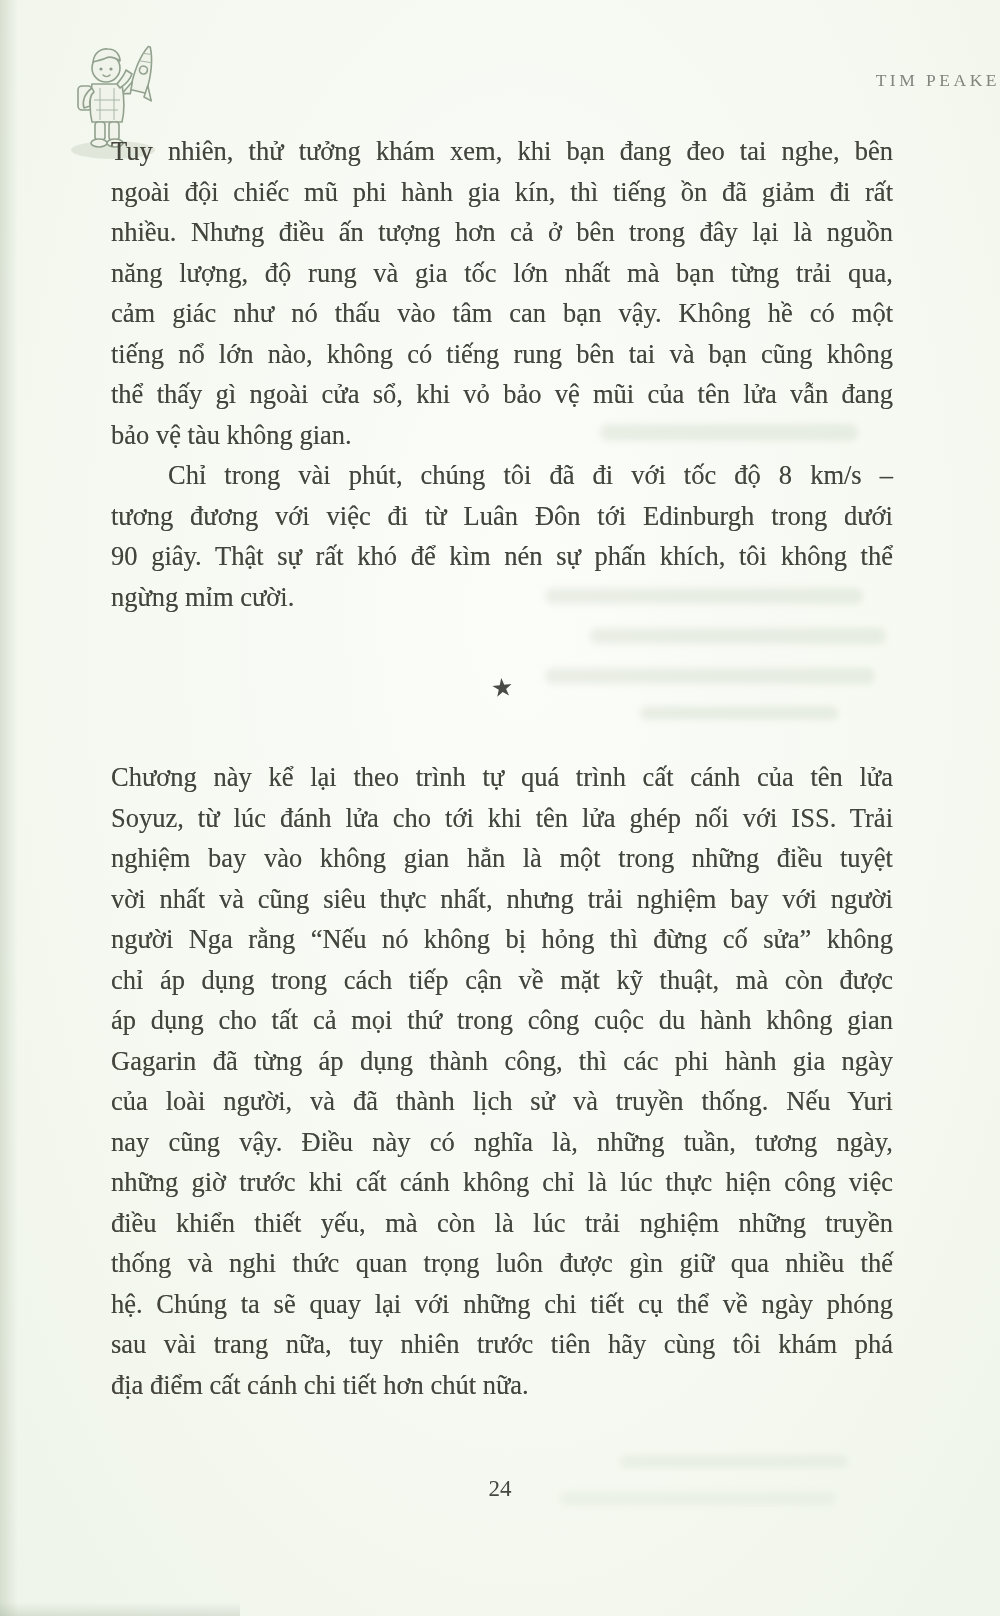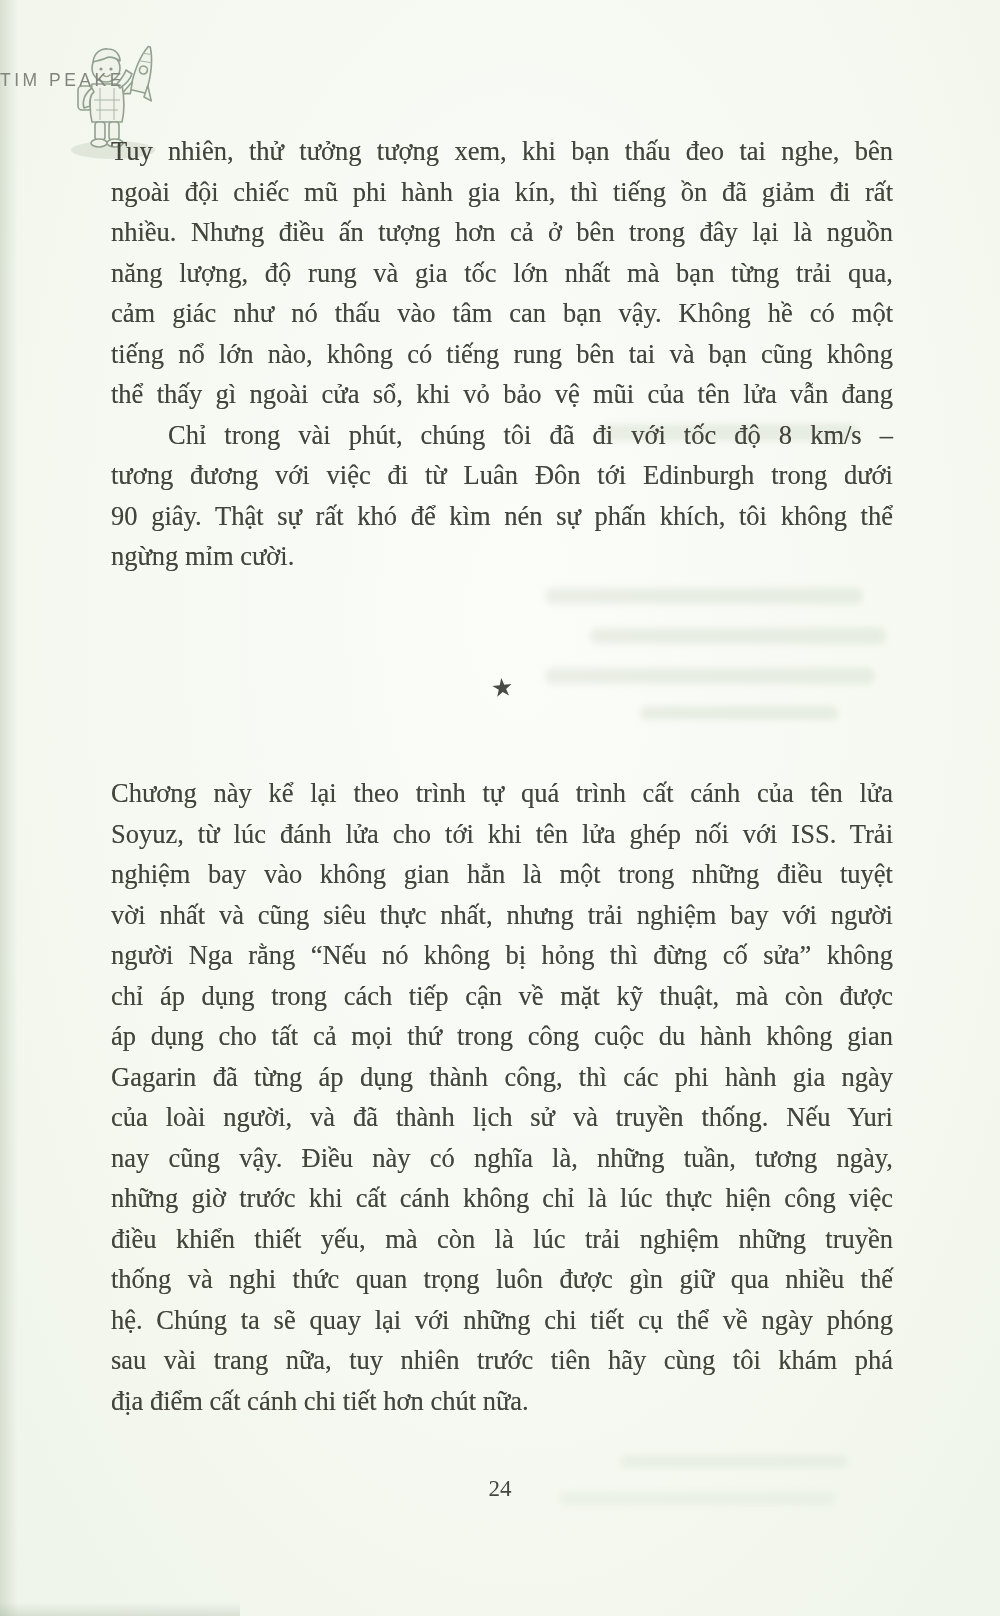--- a/index.html
+++ b/index.html
@@ -38,35 +38,35 @@
   .g5 { left: 640px; top: 706px;  width: 198px; height: 14px; }
   .g6 { left: 620px; top: 1455px; width: 228px; height: 13px; opacity: .7; }
   .g7 { left: 560px; top: 1492px; width: 276px; height: 13px; opacity: .6; }
 
   .illustration {
     position: absolute; left: 56px; top: 40px;
     width: 118px; height: 124px;
   }
   .running-head {
     position: absolute; left: 0; top: 70px; width: 1000px;
-    text-align: left;
-    font-family: Liberation Sans, sans-serif;
+    text-align: right;
+    font-family: Liberation Serif, serif;
     font-size: 17.5px;
     letter-spacing: 3.5px;
     color: #82847d;
   }
   .body-col {
     position: absolute; left: 111px; width: 782px;
     font-size: 26.5px;
     line-height: 40.5px;
     color: #43443c;
     text-shadow: 0 0 0.5px rgba(67,68,60,0.55);
   }
   #body-a { top: 131px; }
-  #body-b { top: 757px; margin-top: 16px; }
+  #body-b { top: 757px; }
   .line {
     text-align: justify;
     text-align-last: justify;
     white-space: normal;
   }
   .line.last { text-align-last: left; }
   .line.indent { text-indent: 57px; }
   .divider {
     position: absolute; left: 111px; top: 617px; width: 782px; height: 140px;
     display: flex; align-items: center; justify-content: center;
@@ -132,27 +132,28 @@
       <circle cx="45" cy="29" r="1.6" fill="#8b9a87"></circle>
       <circle cx="55" cy="29" r="1.6" fill="#8b9a87"></circle>
       <path class="sk" d="M47 35 C49 37 52 37 54 35"></path>
     </svg>
   </div>
 
   <div class="running-head">TIM PEAKE</div>
 
   <div class="body-col" id="body-a">
       <div class="paragraph">
-        <div class="line">Tuy nhiên, thử tưởng tượng xem, khi bạn thấu đeo tai nghe, bên</div>
+        <div class="line">Tuy nhiên, thử tưởng khám xem, khi bạn đang đeo tai nghe, bên</div>
         <div class="line">ngoài đội chiếc mũ phi hành gia kín, thì tiếng ồn đã giảm đi rất</div>
         <div class="line">nhiều. Nhưng điều ấn tượng hơn cả ở bên trong đây lại là nguồn</div>
         <div class="line">năng lượng, độ rung và gia tốc lớn nhất mà bạn từng trải qua,</div>
         <div class="line">cảm giác như nó thấu vào tâm can bạn vậy. Không hề có một</div>
         <div class="line">tiếng nổ lớn nào, không có tiếng rung bên tai và bạn cũng không</div>
         <div class="line">thể thấy gì ngoài cửa sổ, khi vỏ bảo vệ mũi của tên lửa vẫn đang</div>
+        <div class="line last">bảo vệ tàu không gian.</div>
       </div>
       <div class="paragraph">
         <div class="line indent">Chỉ trong vài phút, chúng tôi đã đi với tốc độ 8 km/s –</div>
         <div class="line">tương đương với việc đi từ Luân Đôn tới Edinburgh trong dưới</div>
         <div class="line">90 giây. Thật sự rất khó để kìm nén sự phấn khích, tôi không thể</div>
         <div class="line last">ngừng mỉm cười.</div>
       </div>
     </div>
 
   <div class="divider">

